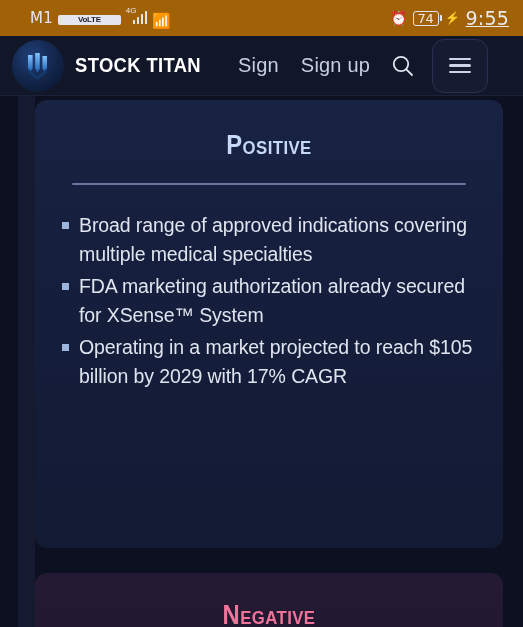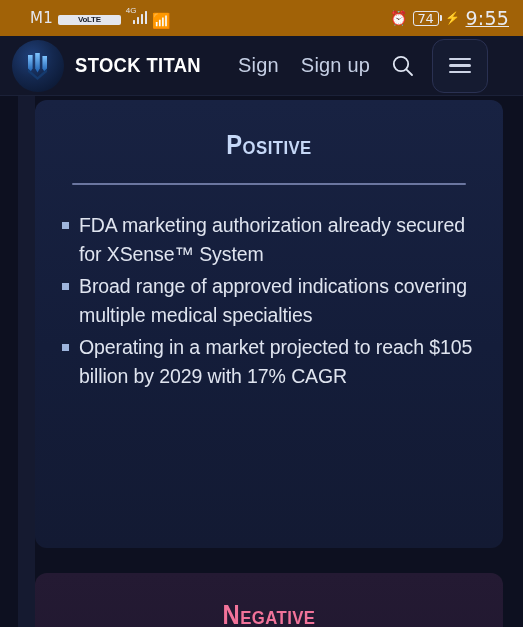--- a/index.html
+++ b/index.html
@@ -177,22 +177,22 @@
     </span>
   </div>
 
   <div class="page">
     <div class="rail"></div>
 
     <div class="card positive">
       <div class="card-title">Positive</div>
       <div class="rule"></div>
       <ul class="points">
+        <li>Broad range of approved indications covering multiple medical specialties</li>
         <li>FDA marketing authorization already secured for XSense™ System</li>
-        <li>Broad range of approved indications covering multiple medical specialties</li>
         <li>Operating in a market projected to reach $105 billion by 2029 with 17% CAGR</li>
       </ul>
     </div>
 
     <div class="card negative">
       <div class="card-title">Negative</div>
 
     </div>
   </div>
 

